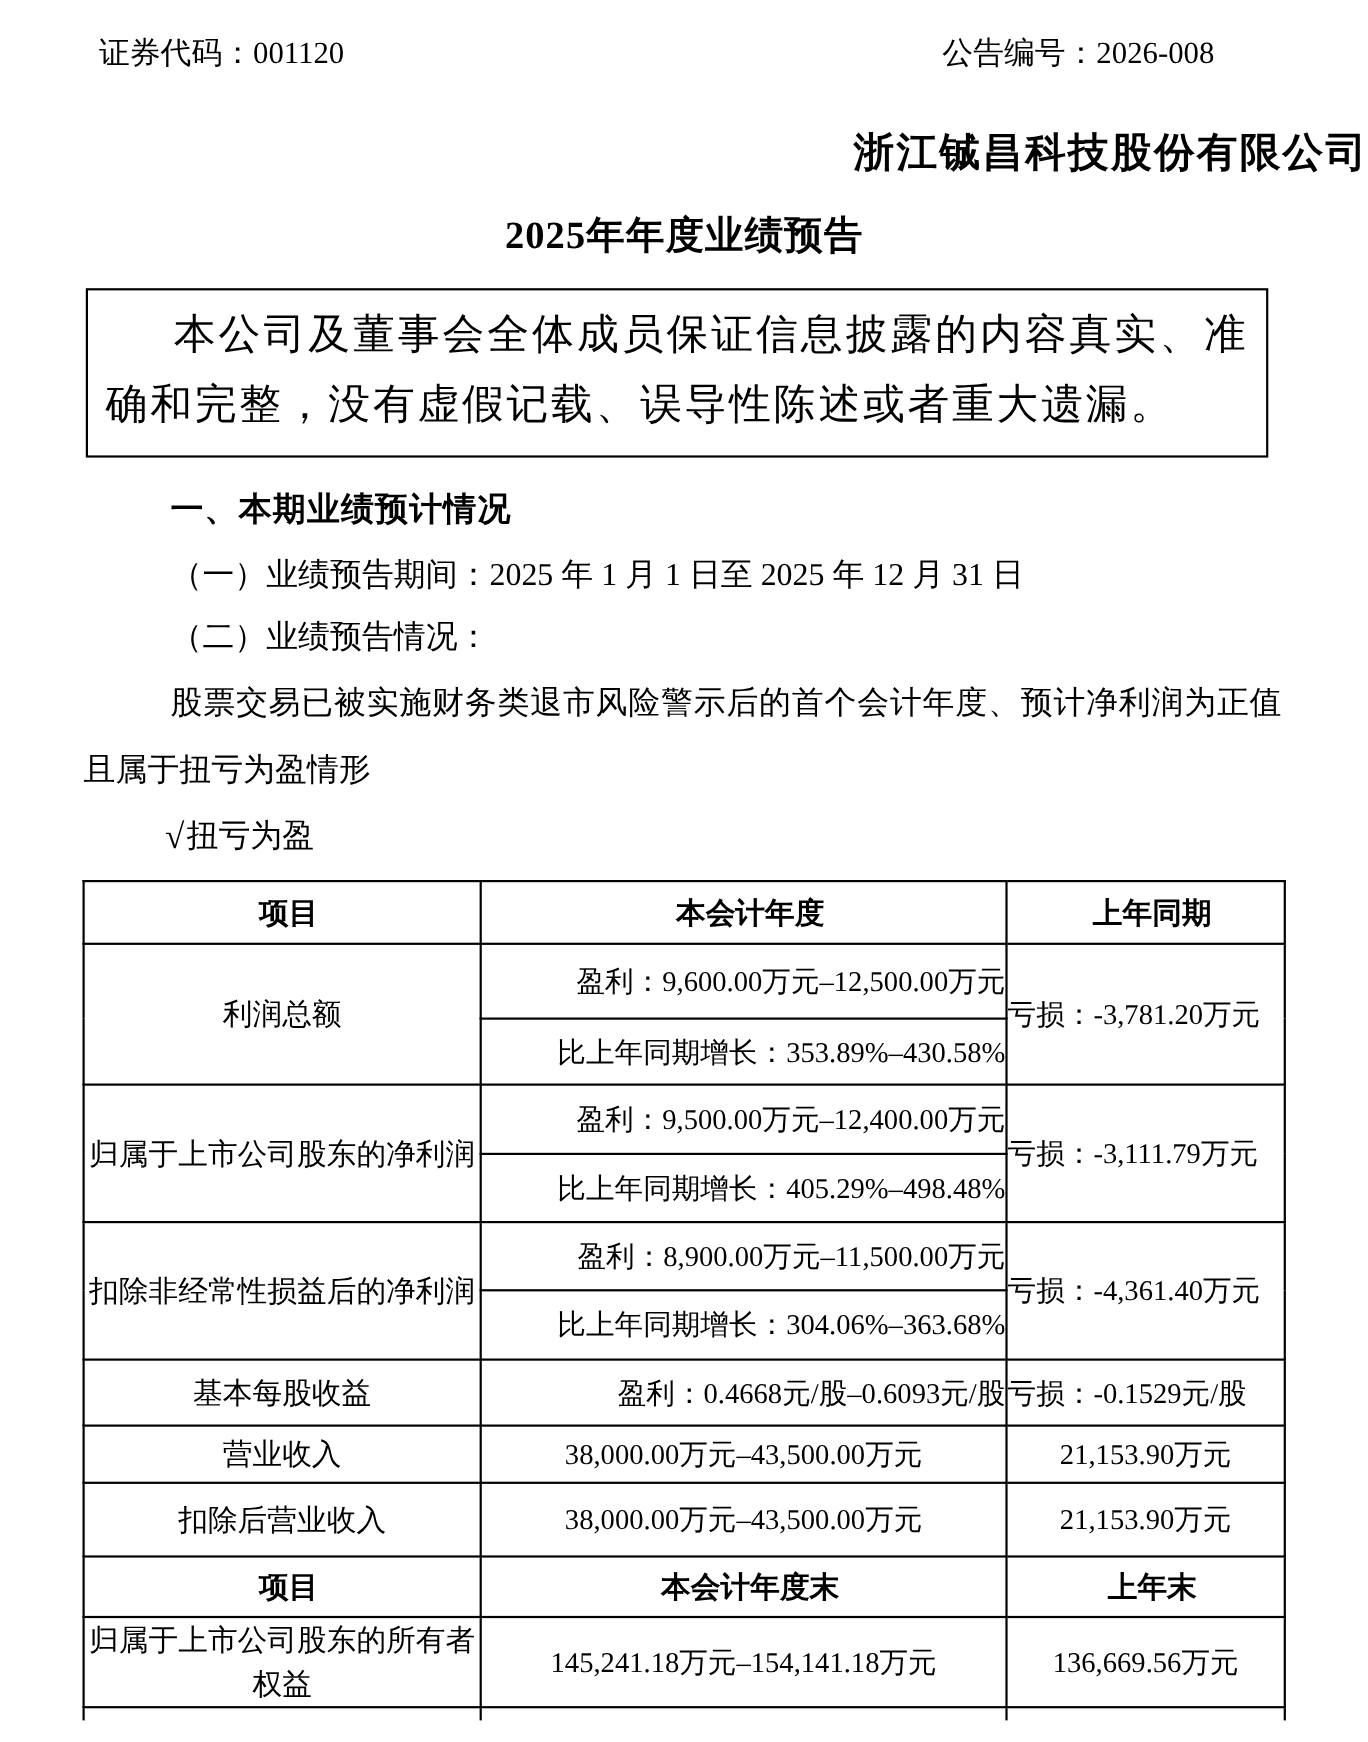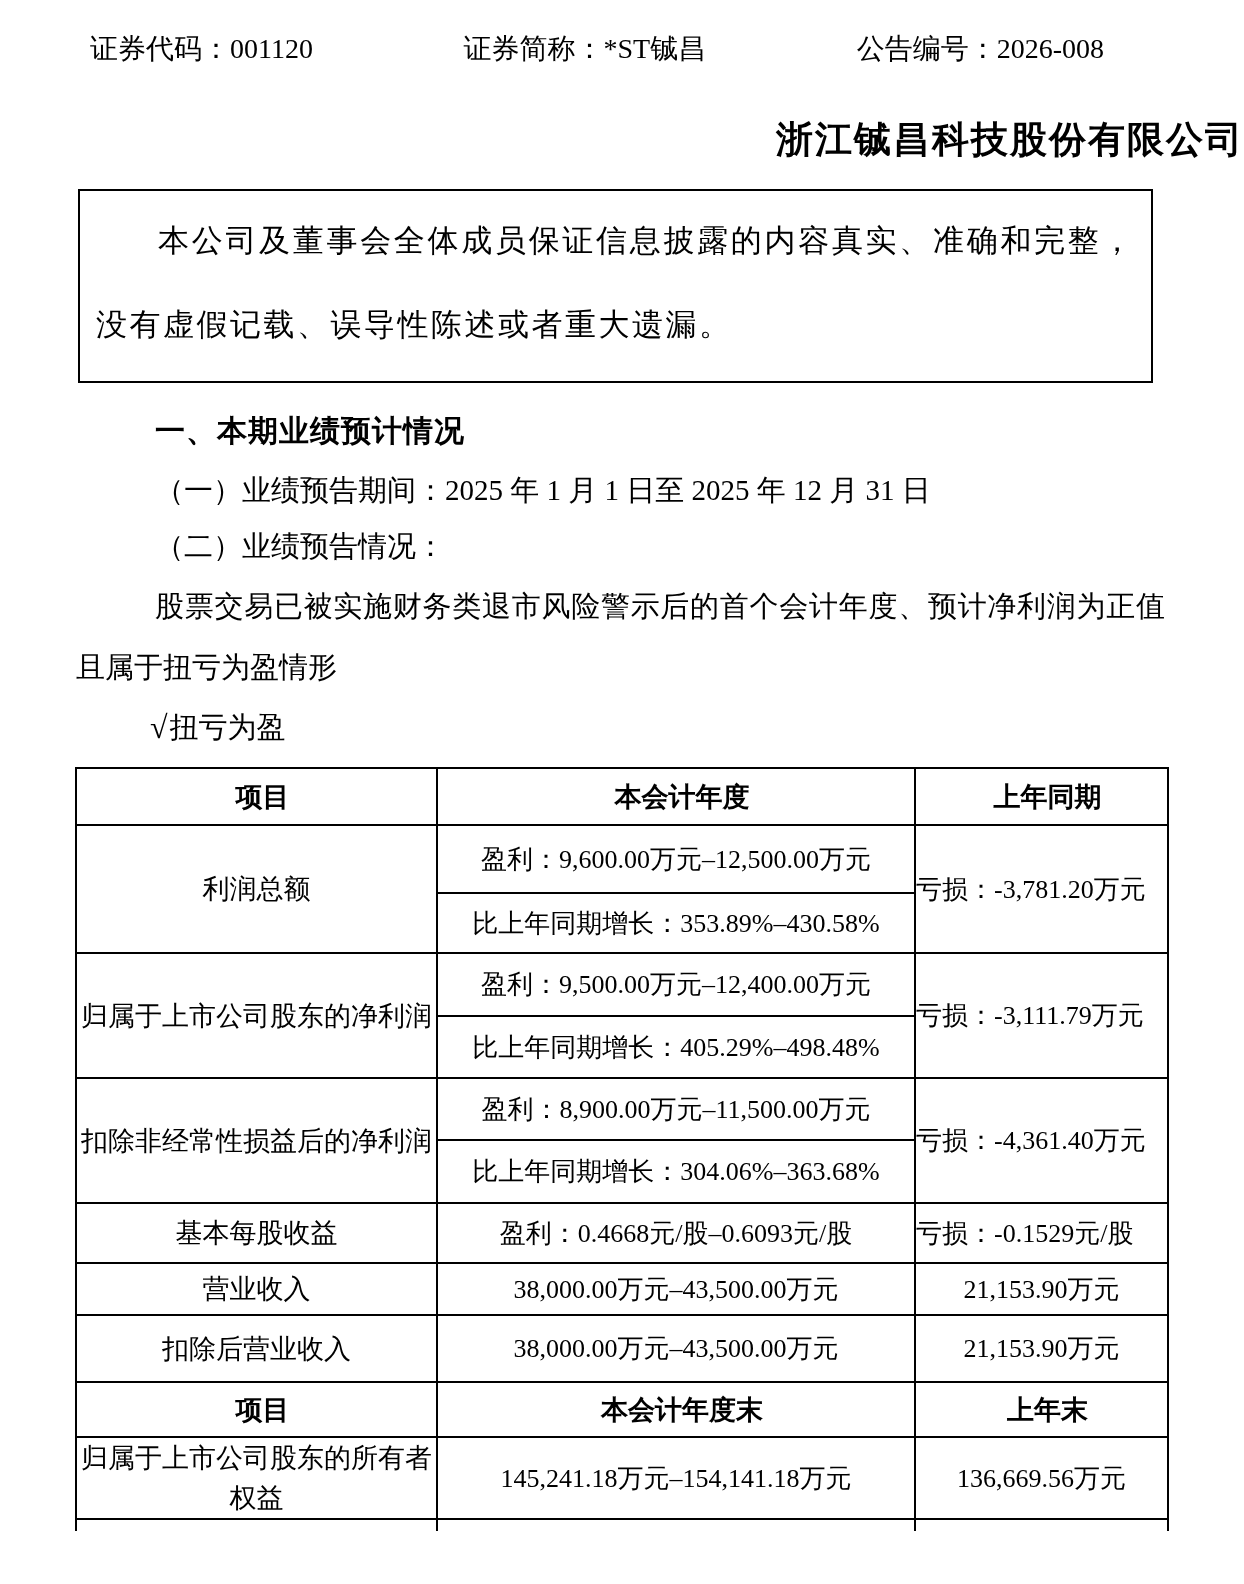--- a/index.html
+++ b/index.html
@@ -26,21 +26,21 @@
   .title-report {
     margin-top: 31px;
     text-align: center;
     font-size: 35px; font-weight: bold; line-height: 42px;
     letter-spacing: 1px;
   }
   .disclaimer-box {
     margin: 27px 91px 0 78px;
     border: 2px solid #000;
     padding: 8px 16px 14px 16px;
-    font-size: 31px; line-height: 84px;
+    font-size: 38px; line-height: 64px;
     text-align: justify;
     text-indent: 62px;
     letter-spacing: 2.5px;
   }
   .content { margin: 0 79px 15px 76px; font-size: 29px; }
   .section-heading {
     margin-top: 26px; padding-left: 79px;
     font-size: 30px; font-weight: bold; line-height: 44px;
     letter-spacing: 1px;
   }
@@ -75,41 +75,41 @@
   }
   table.perf td, table.perf th {
     border: 2px solid #000;
     padding: 0;
     vertical-align: middle;
     font-weight: normal;
     overflow: hidden;
   }
   table.perf th { font-size: 27px; font-weight: bold; text-align: center; padding-left: 12px; }
   td.label { text-align: center; font-size: 27px; line-height: 40px; padding: 0 2px; }
-  td.cur-left { text-align: center; padding-left: 28px; }
+  td.cur-left { text-align: right; padding-left: 28px; }
   td.cur-center { text-align: center; }
   td.prev-left { text-align: left; padding-left: 26px; }
   td.prev-center { text-align: center; }
   td.sub-top { border-bottom: 2px solid #9a9a9a; }
   td.sub-bottom { border-top: 2px solid #9a9a9a; }
   tr.cut td { border-bottom: none; }
   col.c1 { width: 361px; } col.c2 { width: 478px; } col.c3 { width: 253px; }
 </style>
 </head>
 <body>
 
 <div class="page">
 
   <div class="meta-row">
     <span>证券代码：001120</span>
-    <span>证券简称：*ST铖昌</span>
     <span>公告编号：2026-008</span>
   </div>
 
   <div class="title-company">浙江铖昌科技股份有限公司</div>
+  <div class="title-report">2025年年度业绩预告</div>
 
   <div class="disclaimer-box">
     <span>本公司及董事会全体成员保证信息披露的内容真实、准确和完整，没有虚假记载、误导性陈述或者重大遗漏。</span>
   </div>
 
   <div class="content">
     <div class="section-heading">一、本期业绩预计情况</div>
     <div class="line-item1">（一）业绩预告期间：2025 年 1 月 1 日至 2025 年 12 月 31 日</div>
     <div class="line-item2">（二）业绩预告情况：</div>
     <div class="para">股票交易已被实施财务类退市风险警示后的首个会计年度、预计净利润为正值且属于扭亏为盈情形</div>

